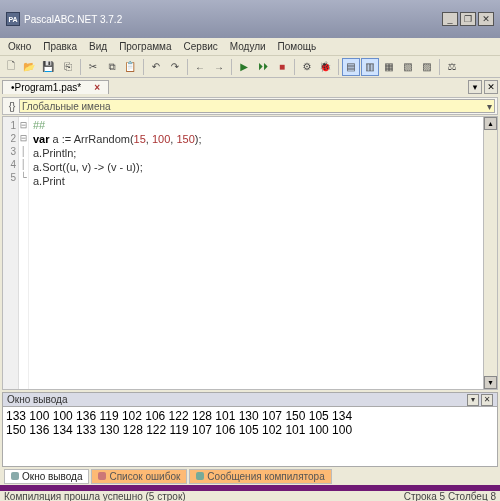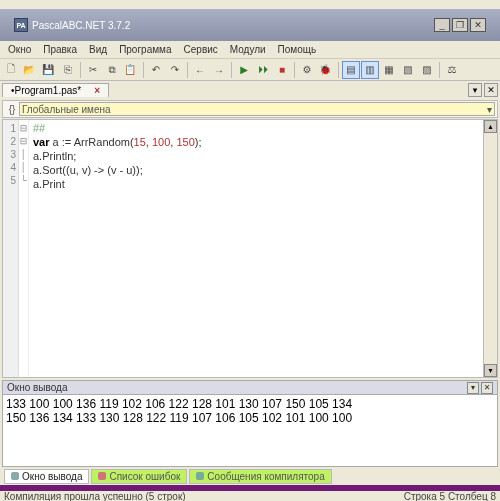--- a/index.html
+++ b/index.html
@@ -1,17 +1,17 @@
 <!DOCTYPE html>
 <html><head>
 <meta charset="utf-8">
 <style>
 * { margin:0; padding:0; box-sizing:border-box; font-family:Tahoma,Arial,sans-serif; }
 body { width:500px; height:501px; background:#ece9d8; font-size:10px; overflow:hidden; display:flex; flex-direction:column; }
-.titlebar { height:32px; background:linear-gradient(#aab0c4,#8a91a8); display:flex; align-items:center; padding:0 14px; color:#fff; font-size:10px;margin-top:9px; }
+.titlebar { height:38px; background:linear-gradient(#aab0c4,#8a91a8); display:flex; align-items:center; padding:0 6px; color:#fff; font-size:10px; }
 .titlebar .appicon { width:14px; height:14px; background:#5a6a8a; border:1px solid #34405a; margin-right:4px; display:flex; align-items:center; justify-content:center; font-size:7px; font-weight:bold;}
 .titlebar .title { flex:1; }
 .winbtns { display:flex; gap:2px; }
 .winbtn { width:16px; height:14px; background:#d4d0c8; border:1px solid #555; display:flex; align-items:center; justify-content:center; font-size:9px; color:#333; line-height:1; cursor:pointer;}
 .menubar { height:18px; background:#ece9d8; display:flex; align-items:center; padding:0 2px; border-bottom:1px solid #d0cdb9; }
 .menuitem { padding:2px 6px; font-size:10px; color:#333; cursor:pointer;}
 .toolbar { height:22px; background:#ece9d8; display:flex; align-items:center; padding:1px 2px; border-bottom:1px solid #bbb; gap:1px; }
 .tbtn { width:18px; height:18px; border:1px solid transparent; display:flex; align-items:center; justify-content:center; font-size:10px; color:#4a4a4a; cursor:pointer;}
 .tbtn.active { background:#cfe3ff; border:1px solid #6a8fcc;}
 .sep { width:1px; height:16px; background:#bbb; margin:0 2px; }
@@ -30,23 +30,23 @@
 .kw { color:#000; font-weight:bold; }
 .cm { color:#7a7; }
 .num { color:#a33; }
 .vscroll { width:14px; background:#ece9d8; border-left:1px solid #bbb; position:relative;}
 .vscroll .arrow, .hscroll .arrow { width:13px; height:13px; background:#d4d0c8; border:1px solid #888; display:flex; align-items:center; justify-content:center; font-size:8px; cursor:pointer;}
 .vscroll .arrow.top { position:absolute; top:0; }
 .vscroll .arrow.bot { position:absolute; bottom:0; }
 .output-head { height:15px; background:#d9dbe6; border:1px solid #aaa; margin:0 2px; display:flex; align-items:center; padding:0 4px; font-size:10px; color:#333; justify-content:space-between;}
 .output-head .obtn { width:12px; height:12px; border:1px solid #888; background:#e8e6da; display:flex; align-items:center; justify-content:center; font-size:8px; margin-left:2px; cursor:pointer;}
 .output-head .obtns{display:flex;}
-.output { height:72px; background:#fff; border:1px solid #aaa; border-top:none; margin:0 2px; padding:2px 3px; font-family:"Times New Roman",serif; font-size:12px; line-height:14px; color:#000; overflow:hidden;}
+.output { height:60px; background:#fff; border:1px solid #aaa; border-top:none; margin:0 2px; padding:2px 3px; font-family:"Times New Roman",serif; font-size:12px; line-height:14px; color:#000; overflow:hidden;}
 .bottomtabs { height:18px; background:#ece9d8; display:flex; align-items:center; padding:0 4px; gap:2px;}
-.bottab { border:1px solid #bbb; background:#bef264; padding:1px 6px; font-size:10px; color:#555; display:flex; align-items:center; gap:3px; cursor:pointer;}
+.bottab { border:1px solid #bbb; background:#fdba74; padding:1px 6px; font-size:10px; color:#555; display:flex; align-items:center; gap:3px; cursor:pointer;}
 .bottab.active { background:#fff; color:#222;}
 .bottab .ticon { width:8px; height:8px; display:inline-block; background:#8aa; border-radius:2px;}
 .statusbar { height:16px; background:#ece9d8; border-top:6px solid #701a75; display:flex; align-items:center; font-size:10px; color:#444; padding:0 4px; justify-content:space-between;}
 </style>
 </head>
 <body>
 
 <div class="titlebar">
   <div class="appicon">PA</div>
   <div class="title">PascalABC.NET 3.7.2</div>

